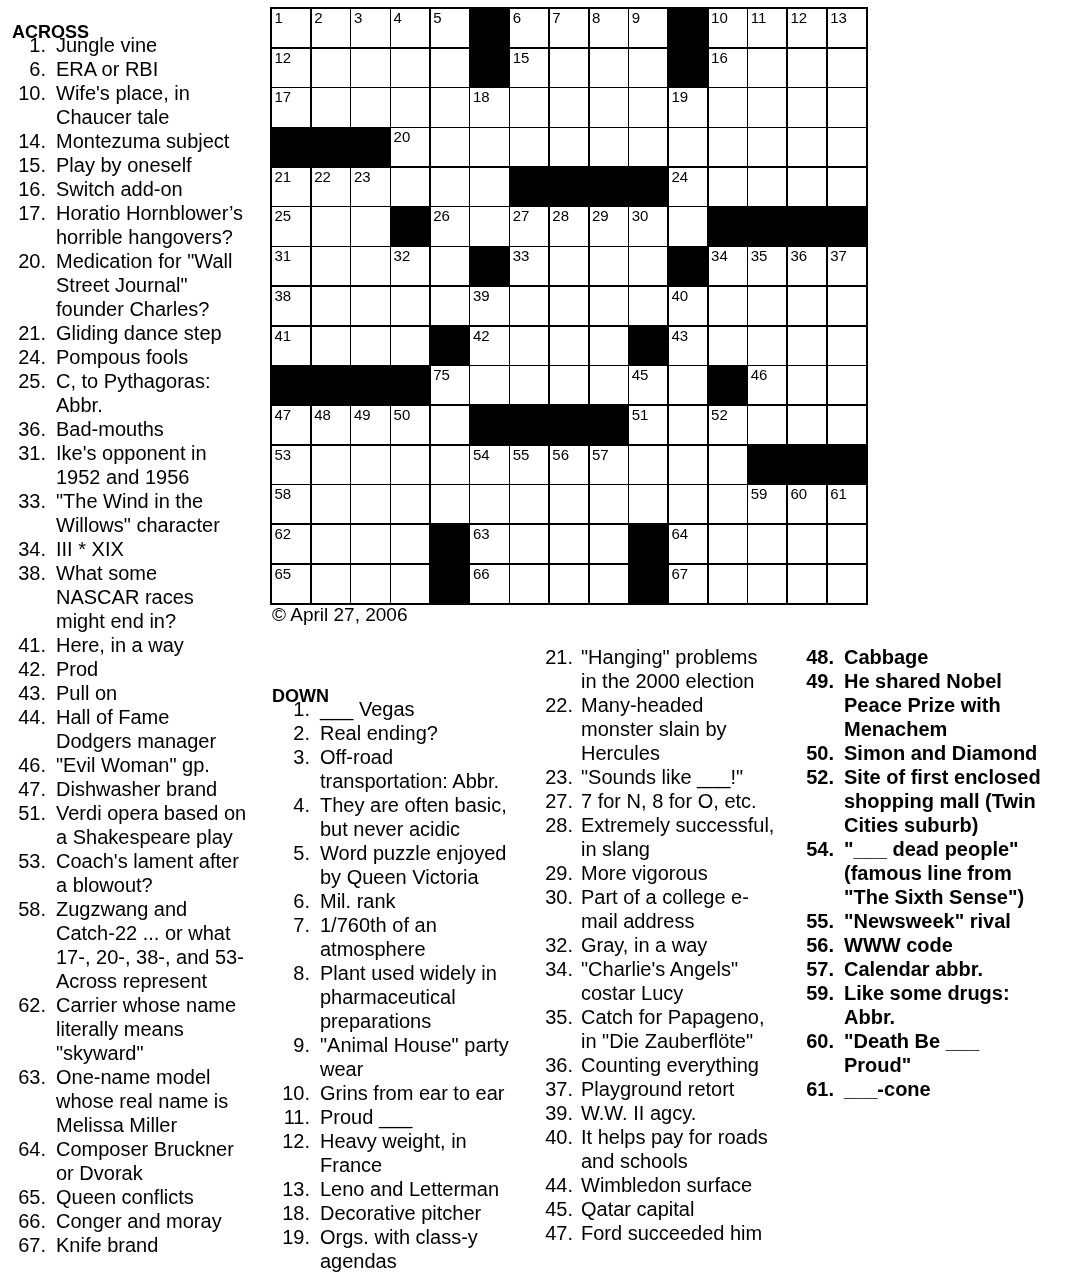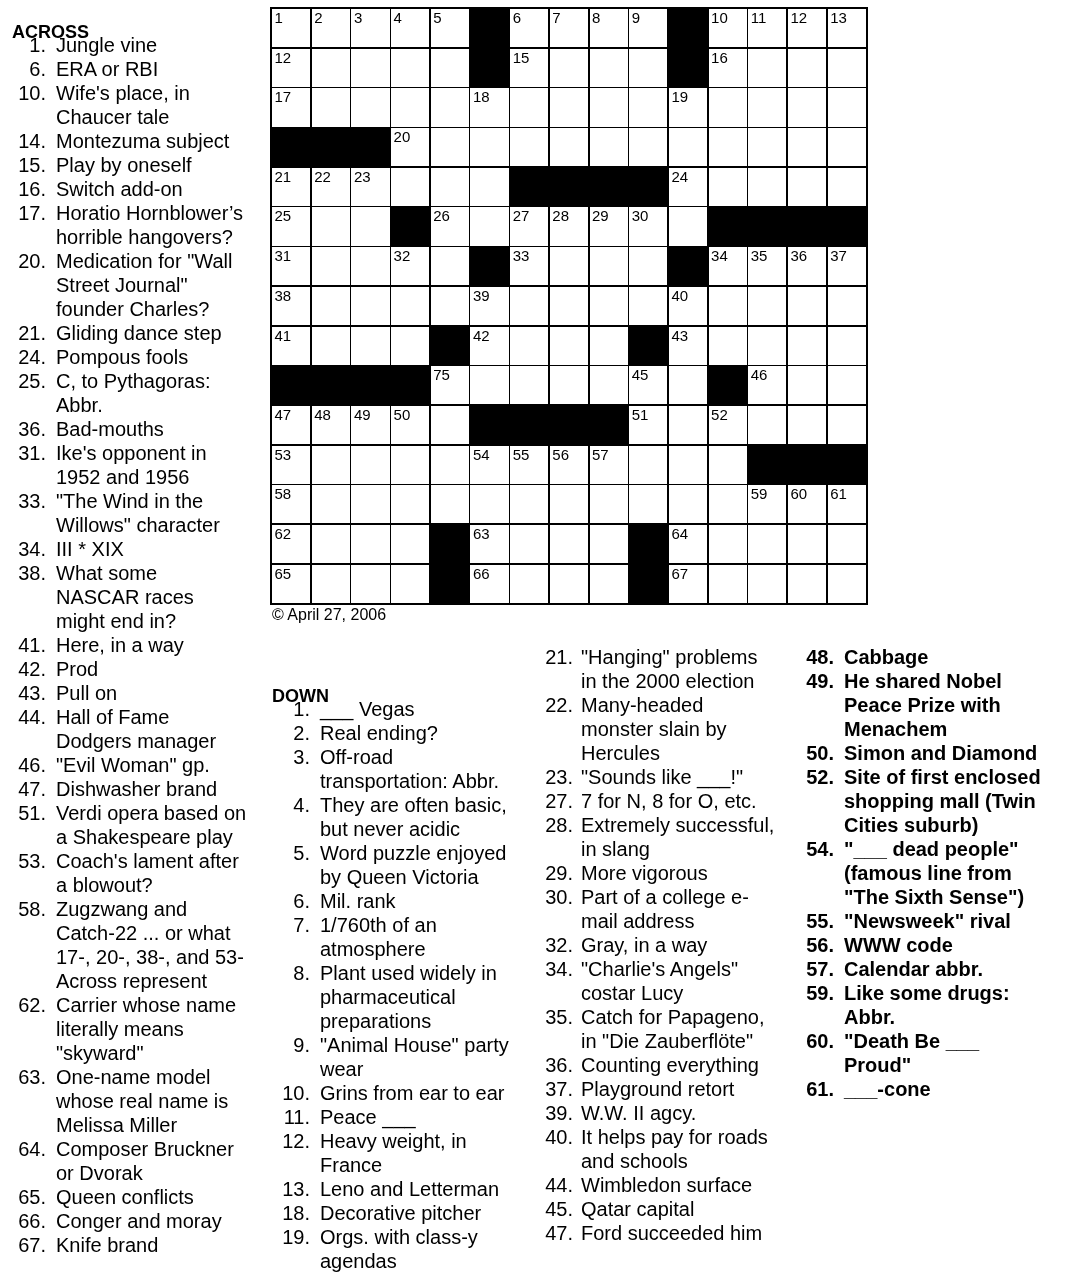--- a/index.html
+++ b/index.html
@@ -40,21 +40,21 @@
     border: 2px solid #000000;
   }
   .cell { background: #ffffff; position: relative; }
   .cell.black { background: #000000; }
   .cnum {
     position: absolute; top: 0px; left: 2.5px;
     font-size: 15px; line-height: 17px;
   }
   #copyright {
     position: absolute; left: 272px; top: 606px;
-    font-size: 16px; line-height: 18px;
+    font-size: 19px; line-height: 18px;
   }
 </style>
 </head>
 <body>
 
 <div>
 
   <h2 id="across-header" class="sec-header">ACROSS</h2>
 
   <div id="across-list" class="clue-list">
@@ -613,21 +613,21 @@
         <span class="num">9.</span>
         <span class="txt">"Animal House" party
 wear</span>
       </div>
       <div class="clue">
         <span class="num">10.</span>
         <span class="txt">Grins from ear to ear</span>
       </div>
       <div class="clue">
         <span class="num">11.</span>
-        <span class="txt">Peace ___</span>
+        <span class="txt">Proud ___</span>
       </div>
       <div class="clue">
         <span class="num">12.</span>
         <span class="txt">Heavy weight, in
 France</span>
       </div>
       <div class="clue">
         <span class="num">13.</span>
         <span class="txt">Leno and Letterman</span>
       </div>

